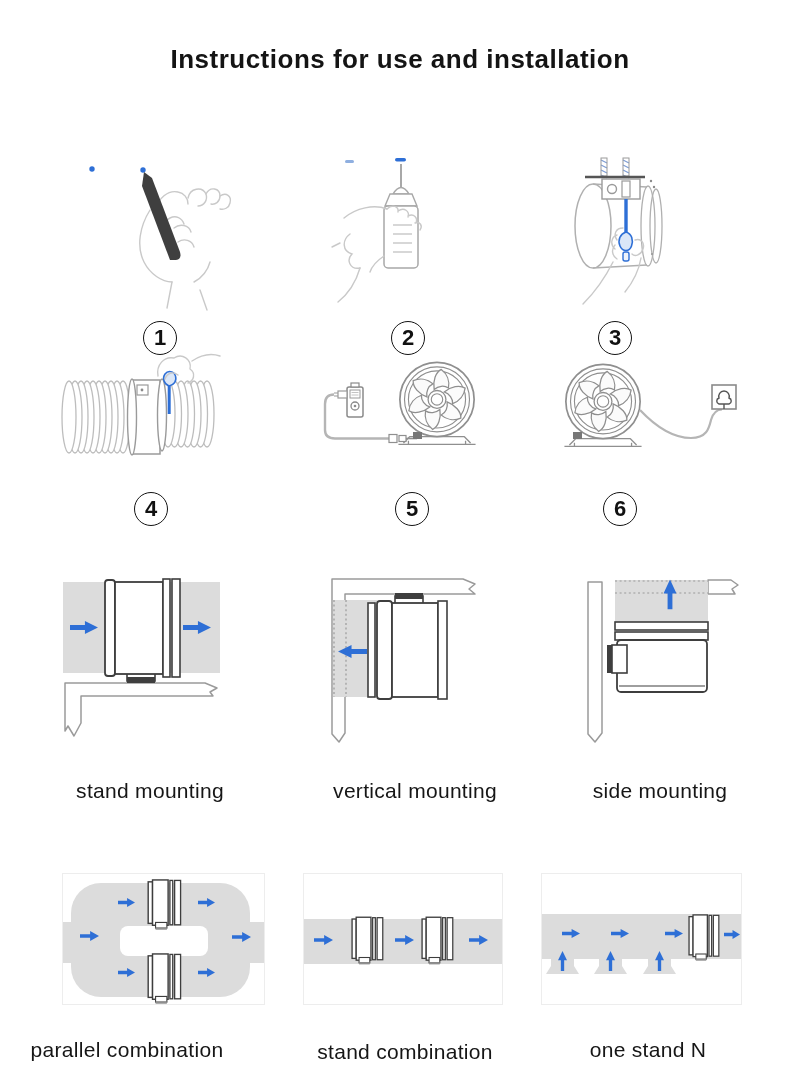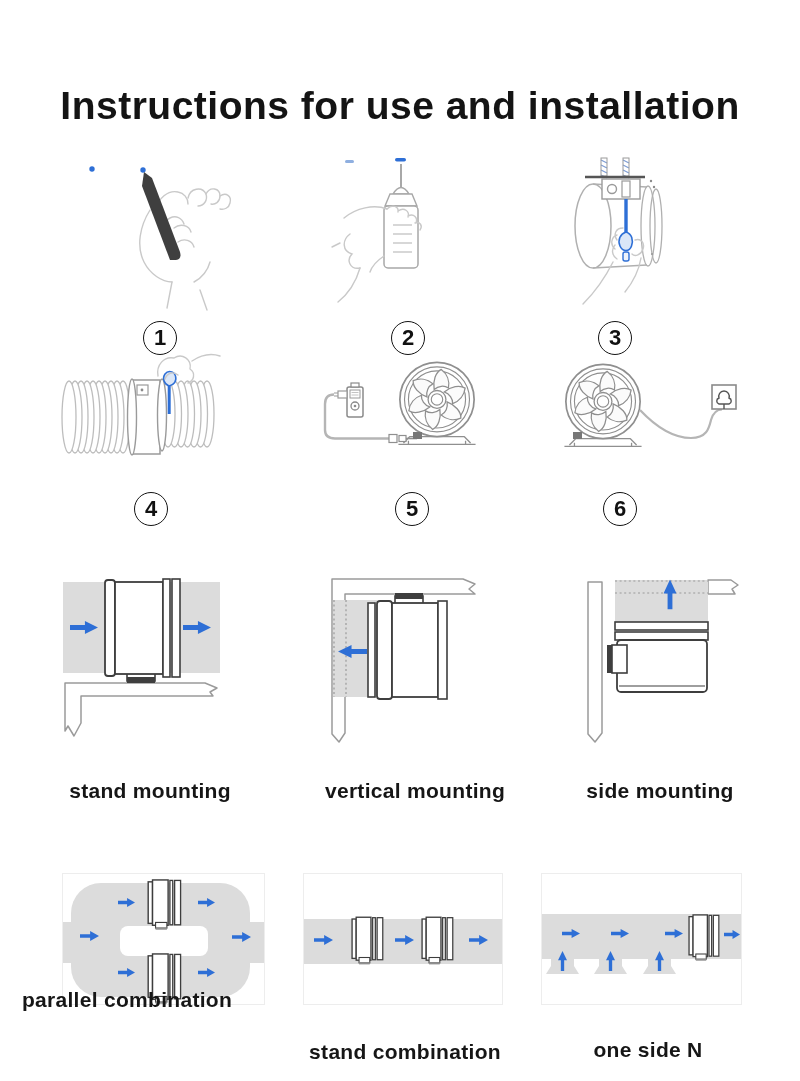--- a/index.html
+++ b/index.html
@@ -1,24 +1,24 @@
 <!DOCTYPE html>
 <html><head>
 <meta charset="utf-8">
 <style>
   html,body{margin:0;padding:0;background:#fff;}
   .sheet{position:relative;width:800px;height:1081px;background:#fff;margin:0 auto;
          font-family:"Liberation Sans",sans-serif;overflow:hidden;}
   .abs{position:absolute;}
   .title{position:absolute;top:44px;left:0;width:800px;text-align:center;
-         font-size:39px;font-weight:bold;color:#141414;letter-spacing:.5px;margin-top:40px;}
+         font-size:26px;font-weight:bold;color:#141414;letter-spacing:.5px;}
   .num{position:absolute;width:34px;height:34px;border:1.8px solid #141414;border-radius:50%;
        box-sizing:border-box;display:flex;align-items:center;justify-content:center;
        font-weight:bold;font-size:22px;color:#111;background:#fff;}
-  .cap{position:absolute;font-weight:bold;font-size:21px;color:#161616;text-align:center;
+  .cap{position:absolute;font-weight:normal;font-size:21px;color:#161616;text-align:center;
        letter-spacing:.3px;white-space:nowrap;transform:translateX(-50%);}
   .box{position:absolute;border:1px solid #ededed;background:#fff;box-sizing:border-box;}
   svg{display:block;}
 </style>
 </head>
 <body>
 
 <div class="sheet">
 
   <svg width="0" height="0" style="position:absolute" aria-hidden="true">
@@ -295,17 +295,17 @@
       <use href="#arrow-r" x="20" y="55" width="18" height="9"></use>
       <use href="#arrow-r" x="69" y="55" width="18" height="9"></use>
       <use href="#arrow-r" x="123" y="55" width="18" height="9"></use>
       <use href="#arrow-r" x="182" y="56" width="16" height="9"></use>
       <use href="#arrow-r" x="16" y="97" width="20" height="9" transform="rotate(-90 16 97)"></use>
       <use href="#arrow-r" x="64" y="97" width="20" height="9" transform="rotate(-90 64 97)"></use>
       <use href="#arrow-r" x="113" y="97" width="20" height="9" transform="rotate(-90 113 97)"></use>
     </svg>
   </div>
 
-  <div class="cap" style="left:127px;top:988px">parallel combination</div>
+  <div class="cap" style="left:127px;top:1038px">parallel combination</div>
   <div class="cap" style="left:405px;top:1040px">stand combination</div>
-  <div class="cap" style="left:648px;top:1038px">one side N</div>
+  <div class="cap" style="left:648px;top:1038px">one stand N</div>
 
 </div>
 
 </body></html>

